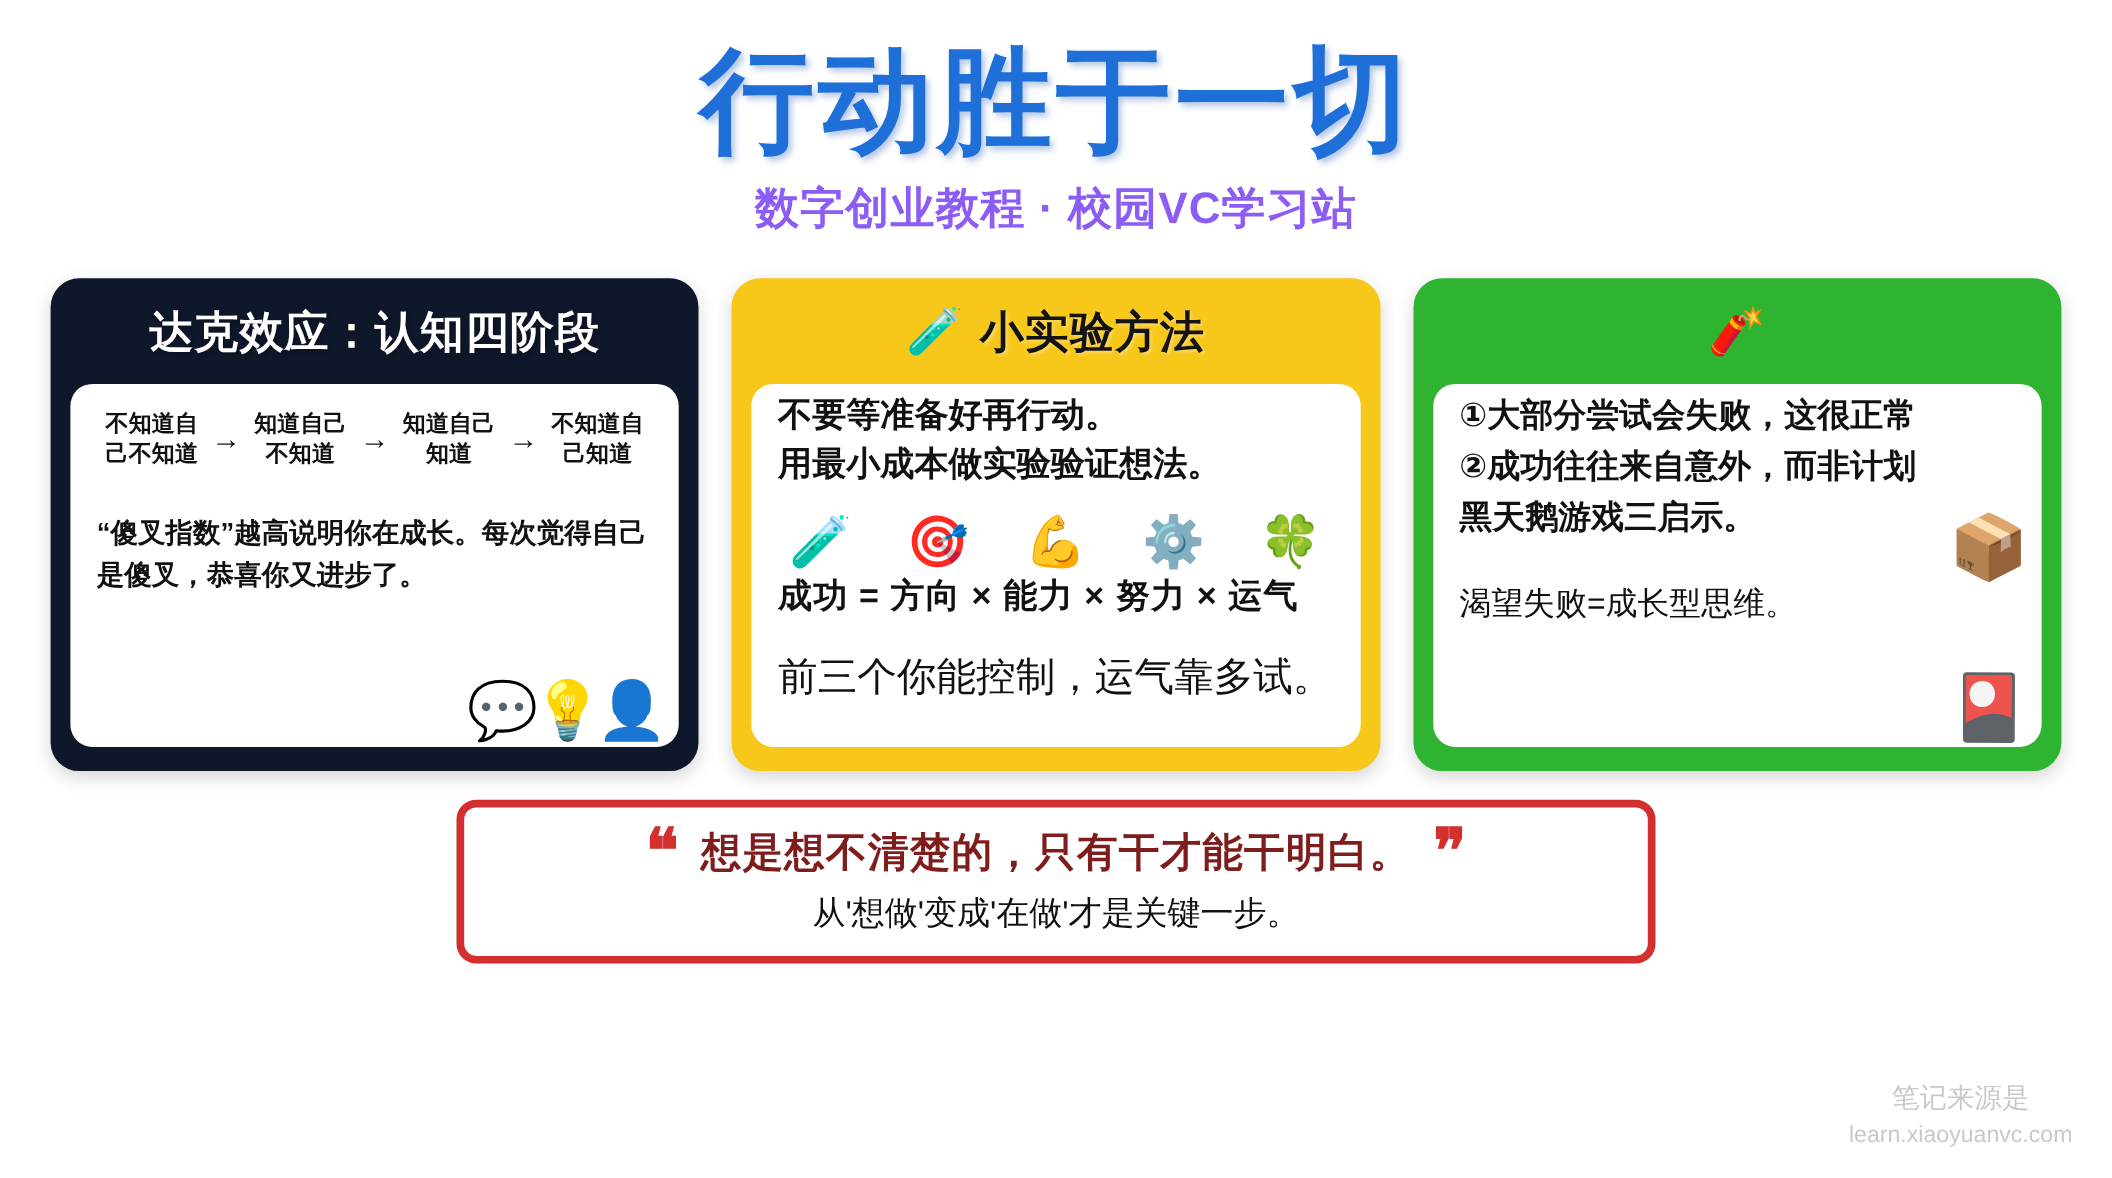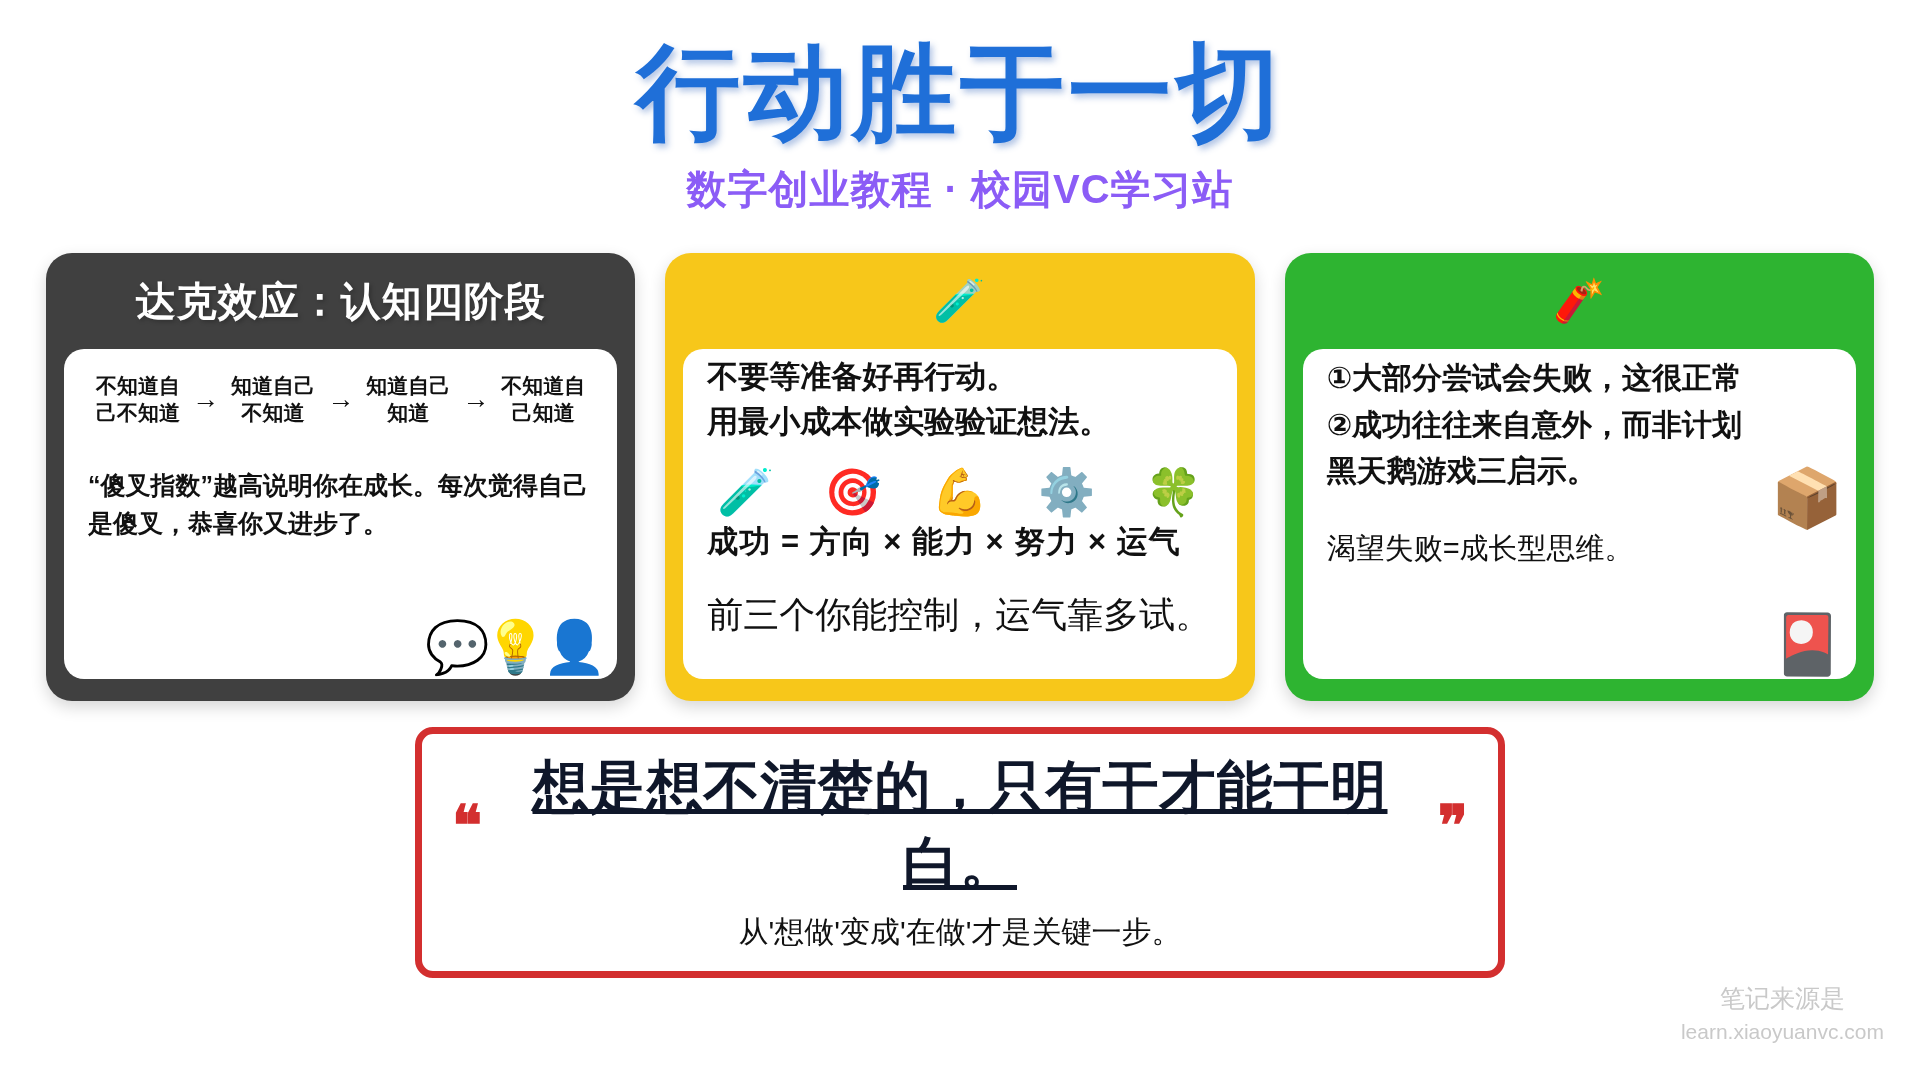--- a/index.html
+++ b/index.html
@@ -38,21 +38,21 @@
     margin-top:36px;
     padding:0 46px;
   }
   .card {
     width:590px;
     border-radius:26px;
     padding:0 0 22px 0;
     box-shadow:0 6px 16px rgba(0,0,0,0.16);
     position:relative;
   }
-  .card.blue   { background:#404040; }
+  .card.blue   { background:#0f172a; }
   .card.yellow { background:#f7c71a; }
   .card.green  { background:#2eb431; }
 
   .card-head {
     height:96px;
     display:flex;
     align-items:center;
     justify-content:center;
     gap:14px;
     padding:0 16px;
@@ -186,25 +186,24 @@
     gap:20px;
   }
   .quote-mark {
     font-size:56px;
     font-weight:bold;
     color:#d32f2f;
     line-height:0.7;
     font-family:"Liberation Serif","DejaVu Serif",serif;
   }
   #quote-text {
-    font-size:56px;
-    font-weight:bold;
-    color:#0f172a;
-    letter-spacing:1px;
-    text-decoration:underline;
+    font-size:37px;
+    font-weight:bold;
+    color:#7f1d1d;
+    letter-spacing:1px;
   }
   #quote-sub {
     margin-top:10px;
     font-size:30px;
     color:#111;
   }
 
   
   #watermark {
     position:absolute;
@@ -242,20 +241,21 @@
         <span class="stage">不知道自己知道</span>
       </div>
       <div id="blue-note">“傻叉指数”越高说明你在成长。每次觉得自己是傻叉，恭喜你又进步了。</div>
       <div id="blue-emoji">💬💡👤</div>
     </div>
   </div>
 
   <div class="card yellow">
     <div class="card-head">
       <span class="head-icon">🧪</span>
+      <span class="head-text">小实验方法</span>
     </div>
     <div class="card-body">
       <div id="yellow-lead" style="white-space:pre-line;">不要等准备好再行动。
 用最小成本做实验验证想法。</div>
       <div id="formula-icons">
         <span>🧪</span>
         <span>🎯</span>
         <span>💪</span>
         <span>⚙️</span>
         <span>🍀</span>

